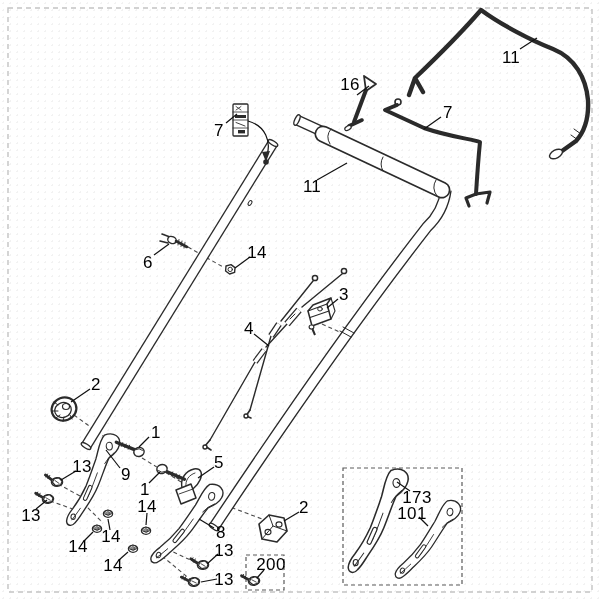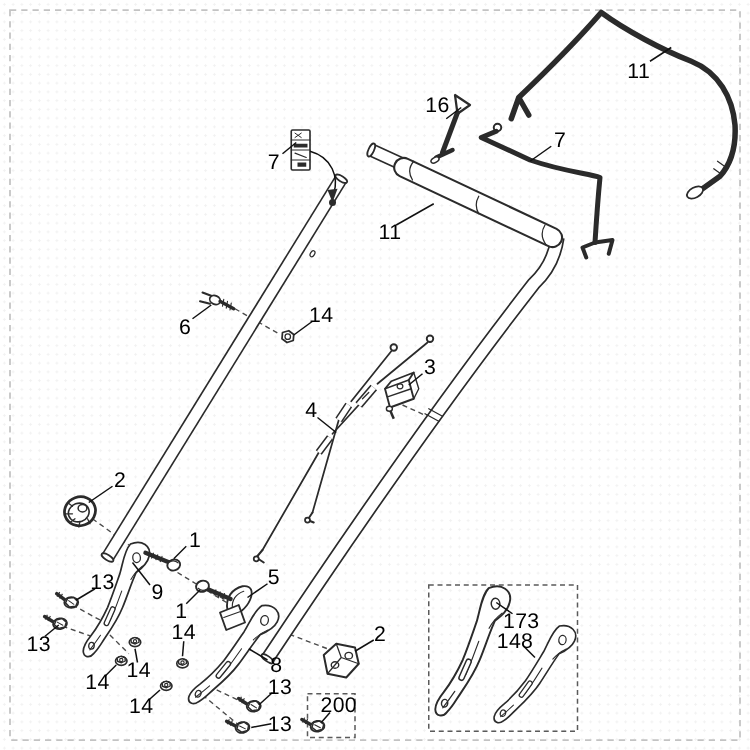--- a/index.html
+++ b/index.html
@@ -277,14 +277,14 @@
 <div class="co" style="left:147px;top:506px">14</div>
 <div class="co" style="left:111px;top:536px">14</div>
 <div class="co" style="left:78px;top:546px">14</div>
 <div class="co" style="left:113px;top:565px">14</div>
 <div class="co" style="left:304px;top:507px">2</div>
 <div class="co" style="left:221px;top:532px">8</div>
 <div class="co" style="left:224px;top:550px">13</div>
 <div class="co" style="left:224px;top:579px">13</div>
 <div class="co" style="left:271px;top:564px">200</div>
 <div class="co" style="left:417px;top:497px">173</div>
-<div class="co" style="left:412px;top:513px">148</div>
+<div class="co" style="left:412px;top:513px">101</div>
 </div>
 
 </body></html>

